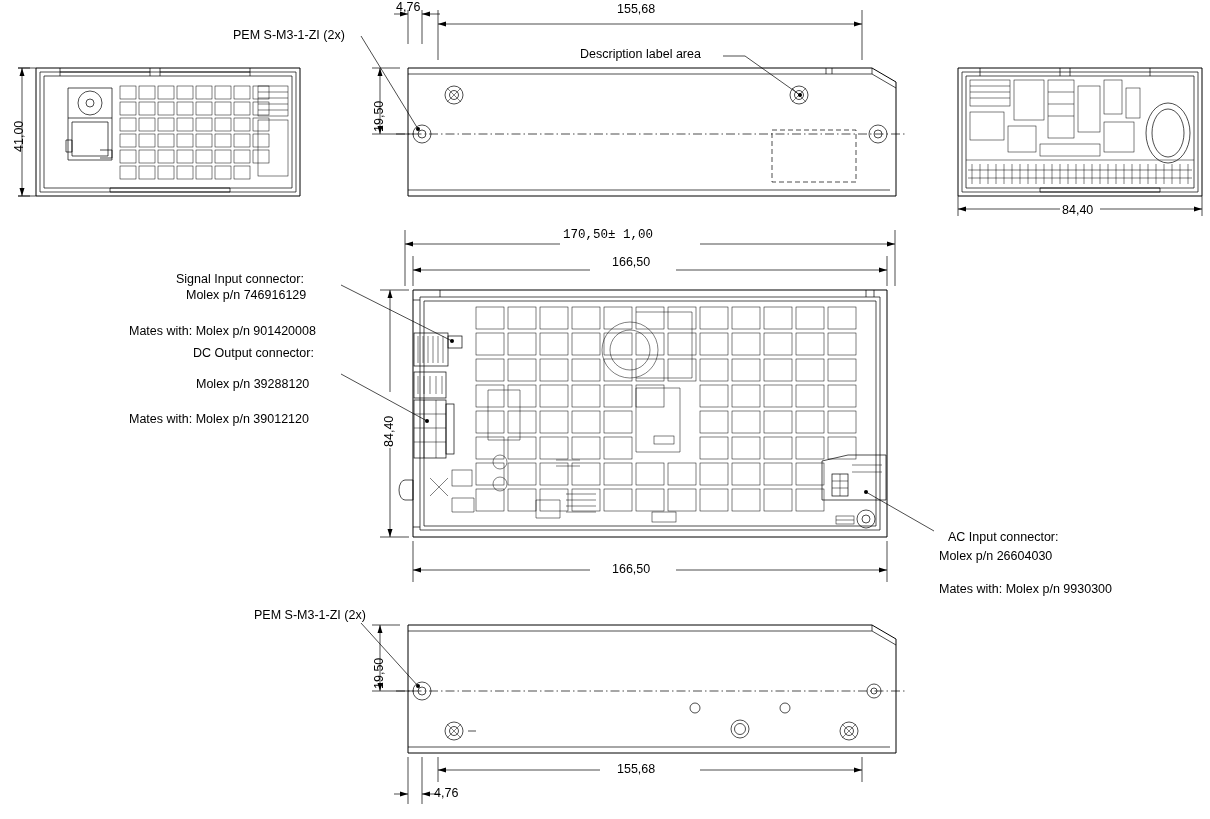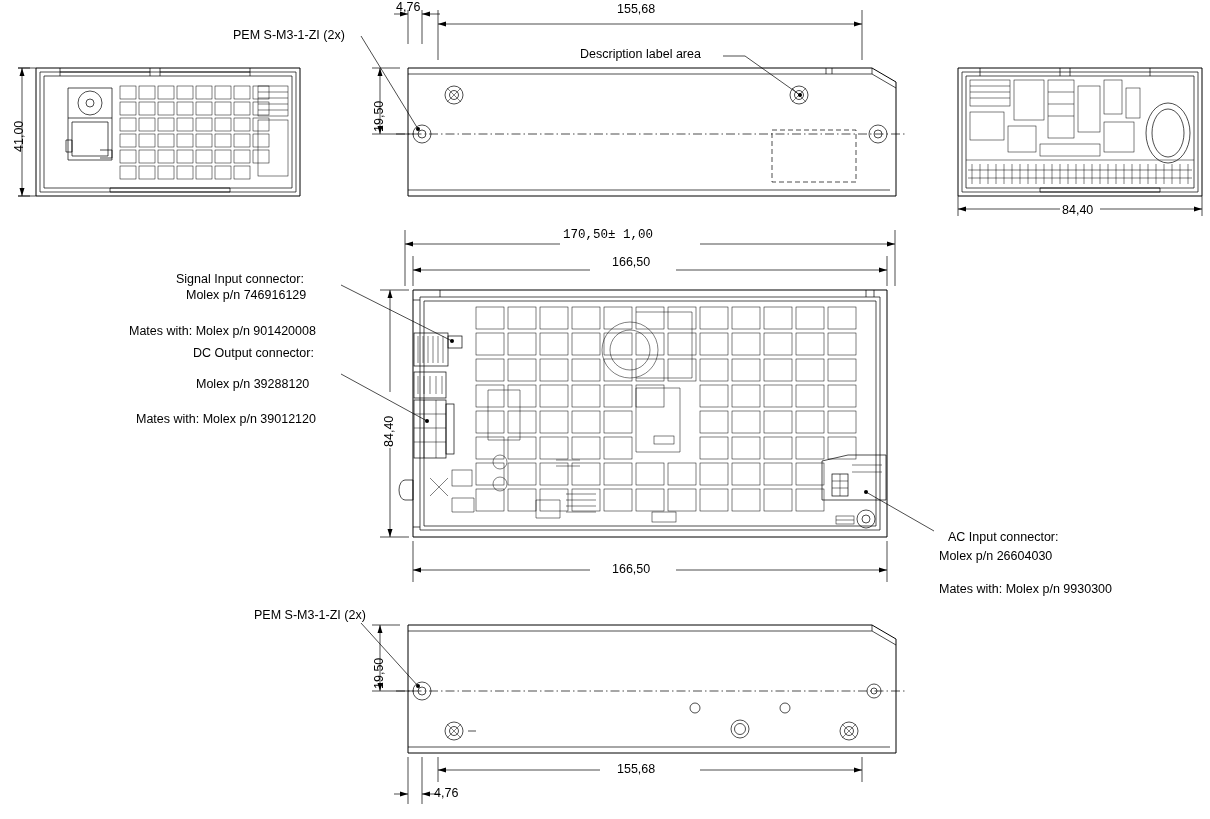--- a/index.html
+++ b/index.html
@@ -430,21 +430,21 @@
 <div class="lbl" style="left:233px;top:28px;">PEM S-M3-1-ZI (2x)</div>
 
 <div class="lbl" style="left:580px;top:47px;">Description label area</div>
 
 <div class="lbl" style="left:176px;top:272px;">Signal Input connector:</div>
 <div class="lbl" style="left:186px;top:288px;">Molex p/n 746916129</div>
 <div class="lbl" style="left:129px;top:324px;">Mates with: Molex p/n 901420008</div>
 
 <div class="lbl" style="left:193px;top:346px;">DC Output connector:</div>
 <div class="lbl" style="left:196px;top:377px;">Molex p/n 39288120</div>
-<div class="lbl" style="left:136px;top:412px;">Mates with: Molex p/n 39012120</div>
+<div class="lbl" style="left:129px;top:412px;">Mates with: Molex p/n 39012120</div>
 
 <div class="lbl" style="left:948px;top:530px;">AC Input connector:</div>
 <div class="lbl" style="left:939px;top:549px;">Molex p/n 26604030</div>
 <div class="lbl" style="left:939px;top:582px;">Mates with: Molex p/n 9930300</div>
 
 <div class="lbl" style="left:254px;top:608px;">PEM S-M3-1-ZI (2x)</div>
 
 <div class="dim vert" style="left:12px;top:152px;">41,00</div>
 
 <div class="dim" style="left:396px;top:0px;">4,76</div>

